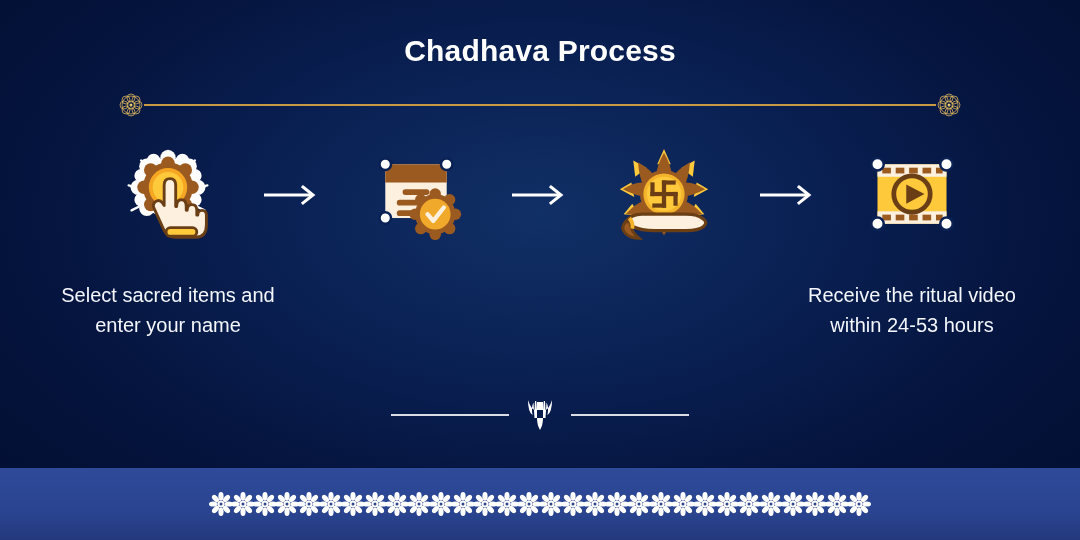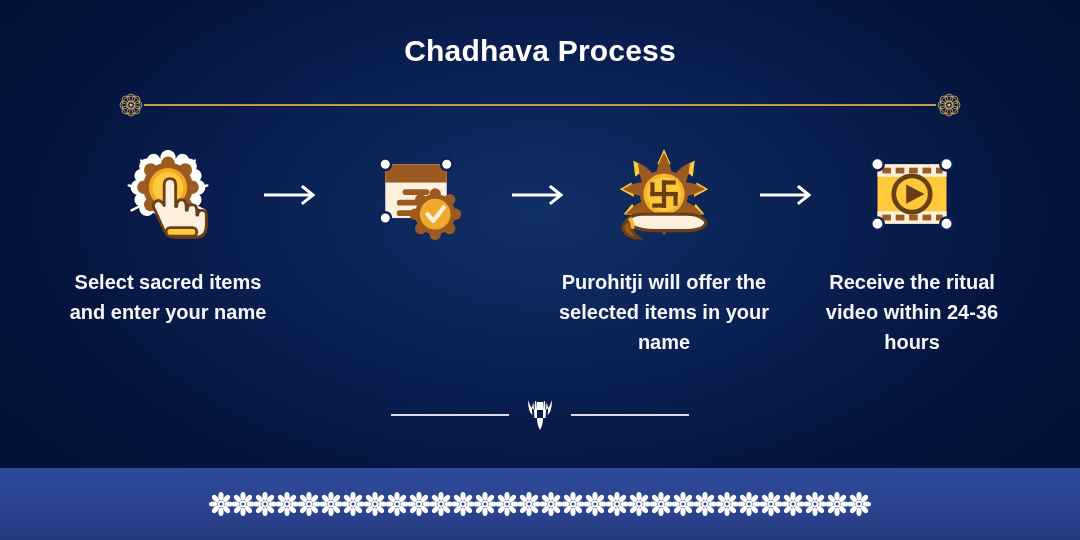--- a/index.html
+++ b/index.html
@@ -61,24 +61,24 @@
     display:flex;
     flex-direction:column;
     align-items:center;
     flex:0 0 auto;
   }
   .icon-box {
     width:100px; height:100px;
     display:flex; align-items:center; justify-content:center;
   }
   .caption {
-    margin-top:22px;
+    margin-top:35px;
     color:#f4f6fb;
     font-size:20px;
-    font-weight:bold;
+    font-weight:normal;
     line-height:1.5;
     text-align:center;
     width:215px;
   }
   .arrow {
     flex:0 0 auto;
     width:66px;
     height:100px;
     display:flex;
     align-items:center;
@@ -302,21 +302,20 @@
             <line x1="64" y1="49" x2="64" y2="59"></line>
             <line x1="52" y1="61" x2="42" y2="61"></line>
             <line x1="40" y1="49" x2="40" y2="39"></line>
           </g>
 
           <path d="M12 78 q6-8 17-8 h46 q12 0 18 5 q5 4 0 8 q-5 4-18 4 H42 q-14 0-22 -4 z" fill="#fdf0df" stroke="#6b3f16" stroke-width="3.4" stroke-linejoin="round"></path>
           <path d="M12 78 q-6 6 0 12 q5 5 14 5 q-9-7 -9-17 z" fill="#9b5a20" stroke="#6b3f16" stroke-width="3"></path>
           <path d="M16 74 q4 5 3 11" stroke="#f3b32b" stroke-width="4" fill="none"></path>
         </svg>
       </div>
-      <div class="caption">Purohitji will offer the selected items in your name</div>
     </div>
 
     <div class="arrow">
       <svg width="58" height="22" viewBox="0 0 58 22">
         <line x1="1" y1="11" x2="48" y2="11" stroke="#ffffff" stroke-width="3"></line>
         <polyline points="40,3 50,11 40,19" fill="none" stroke="#ffffff" stroke-width="3" stroke-linecap="square"></polyline>
       </svg>
     </div>
 
     <div class="step">
@@ -340,21 +339,21 @@
           <circle cx="50" cy="47" r="19" fill="none" stroke="#6b3f16" stroke-width="5"></circle>
           <path d="M44 37 L63 47 L44 57 Z" fill="#6b3f16"></path>
           <g fill="#ffffff" stroke="#0a2154" stroke-width="2.6">
             <circle cx="14" cy="16" r="6.5"></circle>
             <circle cx="86" cy="16" r="6.5"></circle>
             <circle cx="14" cy="78" r="6.5"></circle>
             <circle cx="86" cy="78" r="6.5"></circle>
           </g>
         </svg>
       </div>
-      <div class="caption">Receive the ritual video within 24-36 hours</div>
+      <div class="caption">Receive the ritual video within 24-53 hours</div>
     </div>
 
   </div>
 
   <div class="divider">
     <div class="line"></div>
     <svg width="30" height="34" viewBox="0 0 30 34">
       <path d="M3 2 q0 12 4.5 15 q-1.5-8 1-12.5 L9.5 20 H12 V4 h6 v16 h2.5 l1-15.5 q2.5 4.5 1 12.5 Q27 14 27 2 q-3 9 -6.5 10 L20 3 h-1.2 L18 12 h-6 l-0.8-9 H10 l-0.5 9 Q6 11 3 2 z" fill="#ffffff"></path>
       <path d="M12 20 h6 q0 7 -3 12 q-3-5 -3-12z" fill="#ffffff"></path>
     </svg>

